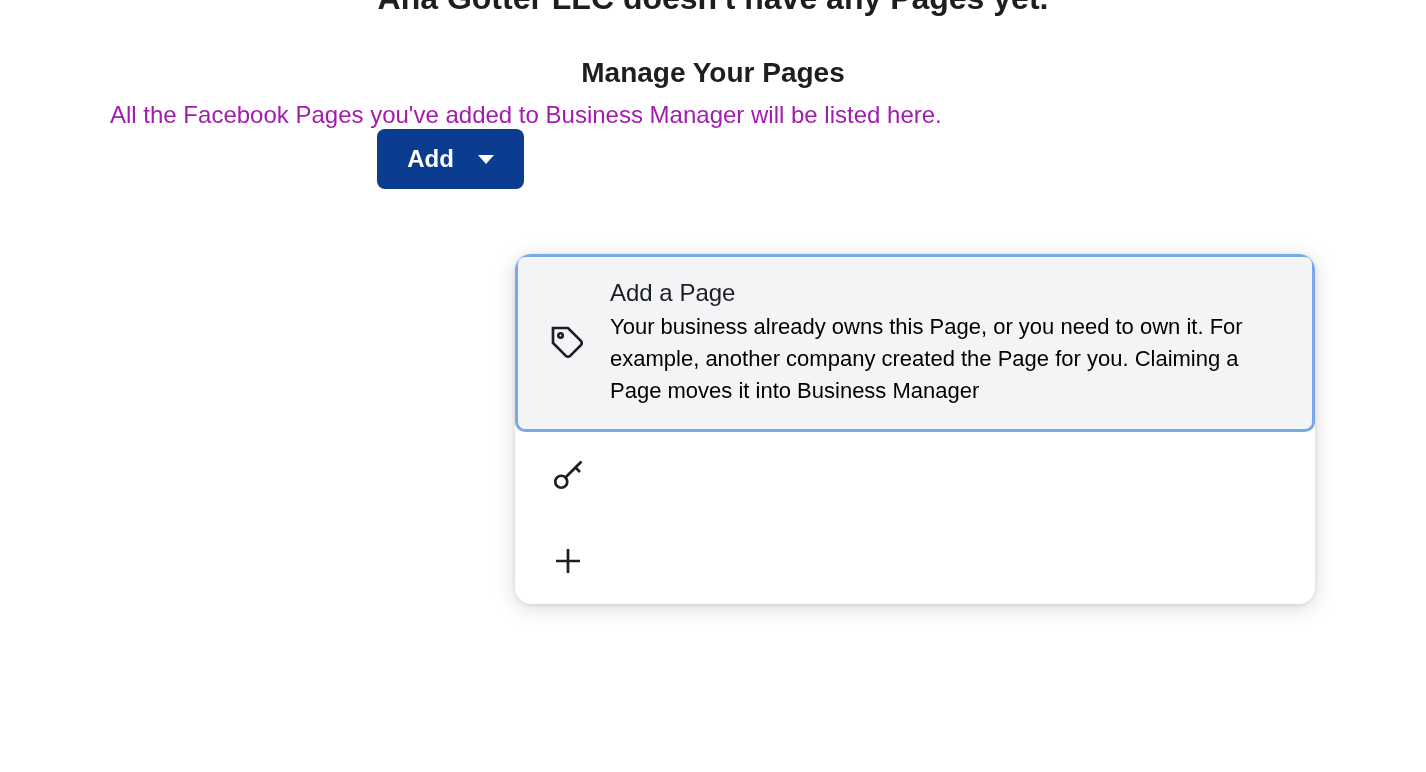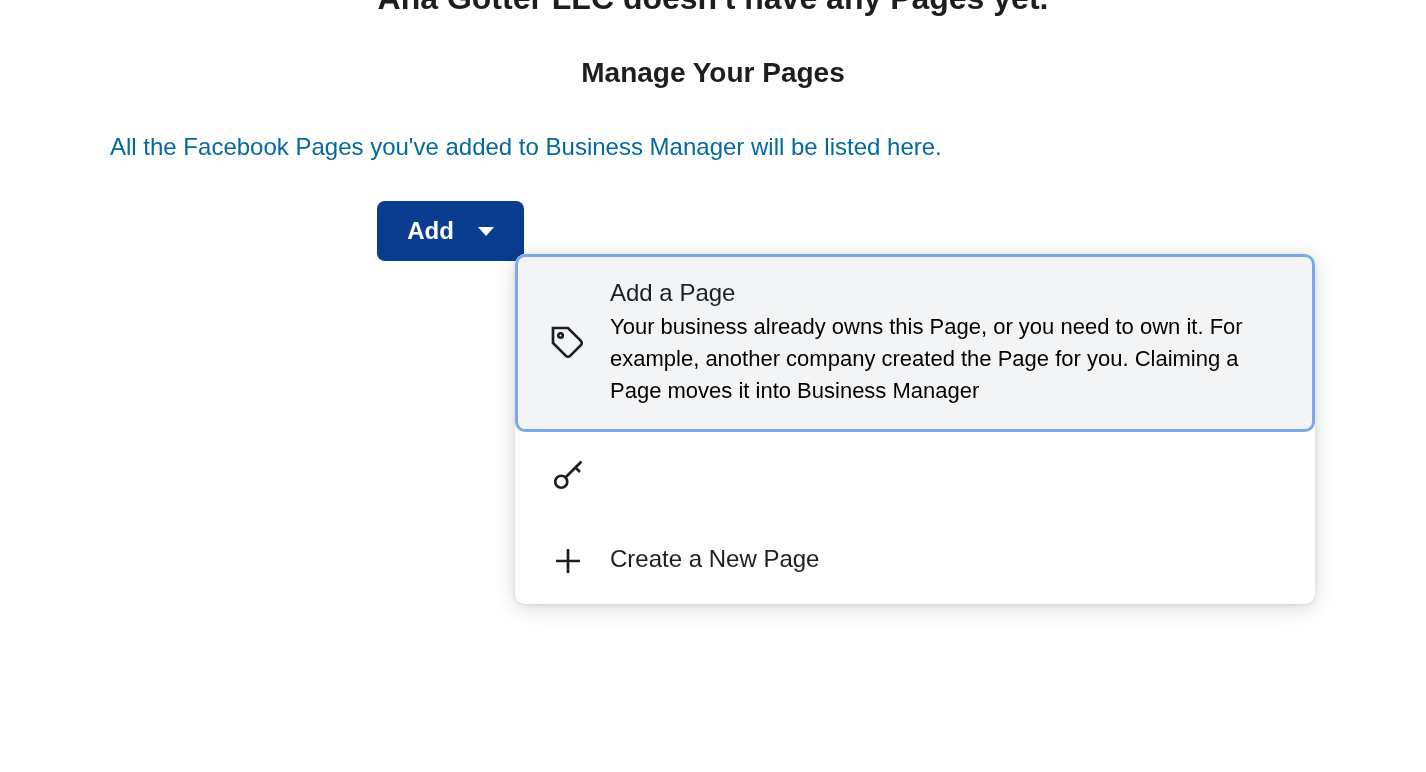--- a/index.html
+++ b/index.html
@@ -25,28 +25,27 @@
       text-align: center;
       margin-top: -20px;
       margin-bottom: 40px;
       white-space: nowrap;
     }
     .section-title {
       font-size: 28px;
       font-weight: 700;
       color: #1c1e21;
       text-align: center;
-      margin-bottom: 44px;
+      margin-bottom: 12px;
     }
     .description {
       font-size: 24px;
-      color: #0369a1;
+      color: #a21caf;
       text-align: left;
       padding-left: 110px;
-      margin-bottom: 40px;
     }
     .add-button-wrapper {
       display: flex;
       justify-content: center;
       margin-left: 75px;
       margin-bottom: 10px;
     }
     .add-button {
       background: #0a3d8f;
       color: #fff;
@@ -67,21 +66,21 @@
       border-left: 8px solid transparent;
       border-right: 8px solid transparent;
       border-top: 9px solid #fff;
     }
     .dropdown {
       position: absolute;
       left: 515px;
       top: 254px;
       width: 800px;
       background: #fff;
-      border-radius: 10px;
+      border-radius: 16px;
       box-shadow: 0 4px 22px rgba(0,0,0,0.15), 0 1px 4px rgba(0,0,0,0.1);
       overflow: hidden;
     }
     .menu-item {
       display: flex;
       align-items: center;
       padding: 22px 30px;
       gap: 22px;
       cursor: pointer;
     }
@@ -159,17 +158,16 @@
     </div>
 
     <div class="menu-item">
       <div class="menu-icon">
         <svg viewBox="0 0 24 24" fill="none" stroke="#1c1e21" stroke-width="1.8">
           <line x1="12" y1="4" x2="12" y2="20"></line>
           <line x1="4" y1="12" x2="20" y2="12"></line>
         </svg>
       </div>
       <div class="menu-text">
-        <div class="menu-title">Create a New Page</div>
       </div>
     </div>
   </div>
 </div>
 
 </body></html>

